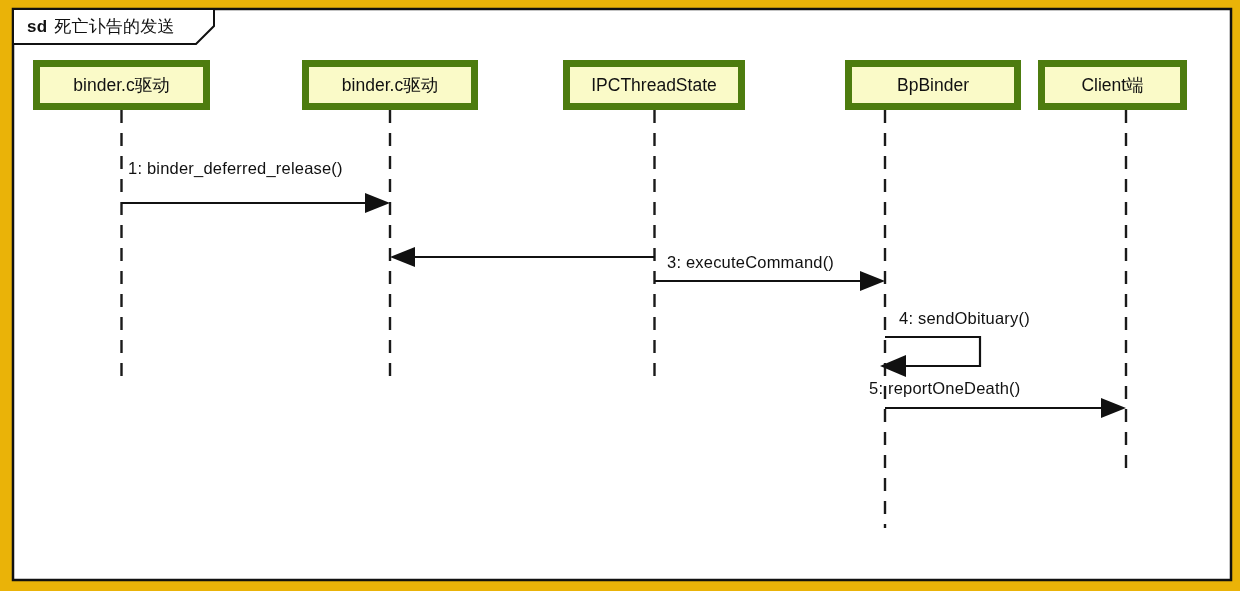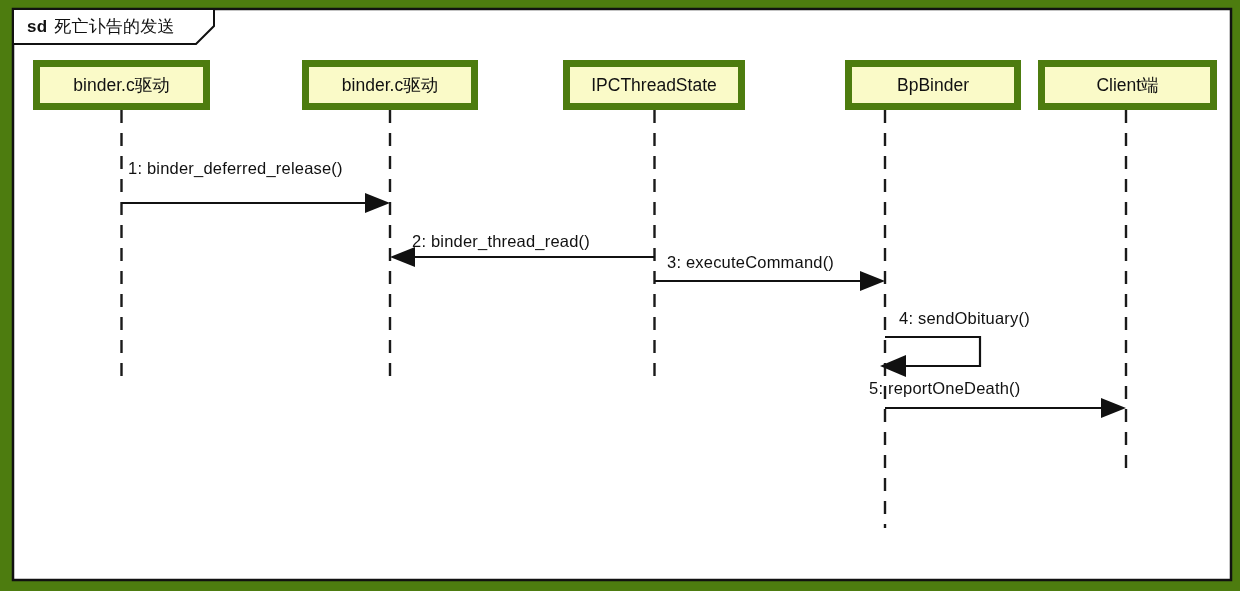--- a/index.html
+++ b/index.html
@@ -4,21 +4,21 @@
 <style>
   html, body {
     margin: 0;
     padding: 0;
     background: #ffffff;
   }
   .stage {
     position: relative;
     width: 1240px;
     height: 591px;
-    background: #4d7c0f;
+    background: #eab308;
     font-family: "Liberation Sans", "DejaVu Sans", sans-serif;
     color: #111111;
     overflow: hidden;
   }
   .canvas {
     position: absolute;
     left: 0;
     top: 0;
     width: 1240px;
     height: 591px;
@@ -46,21 +46,21 @@
     display: flex;
     align-items: center;
     justify-content: center;
     font-size: 17.5px;
     white-space: nowrap;
   }
   .actor-0 { left: 33px;   width: 177px; }
   .actor-1 { left: 302px;  width: 176px; }
   .actor-2 { left: 563px;  width: 182px; }
   .actor-3 { left: 797px;  width: 176px; margin-left: 48px; }
-  .actor-4 { left: 1038px; width: 179px; }
+  .actor-4 { left: 1038px; width: 149px; }
   .msg-label {
     position: absolute;
     font-size: 16.5px;
     white-space: nowrap;
     letter-spacing: 0.2px;
   }
   .msg-0 { left: 128px; top: 159px; }
   .msg-1 { left: 412px; top: 232px; }
   .msg-2 { left: 667px; top: 253px; }
   .msg-3 { left: 899px; top: 309px; }
@@ -113,18 +113,17 @@
     <span>IPCThreadState</span>
   </div>
   <div class="actor actor-3">
     <span>BpBinder</span>
   </div>
   <div class="actor actor-4">
     <span>Client端</span>
   </div>
 
   <div class="msg-label msg-0">1: binder_deferred_release()</div>
-  <div class="msg-label msg-1">2: binder_thread_read()</div>
   <div class="msg-label msg-2">3: executeCommand()</div>
   <div class="msg-label msg-3">4: sendObituary()</div>
   <div class="msg-label msg-4">5: reportOneDeath()</div>
 
 </div>
 
 </body></html>

